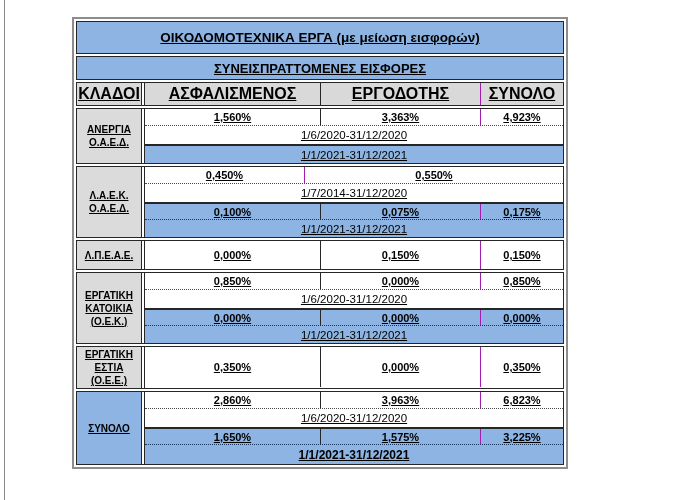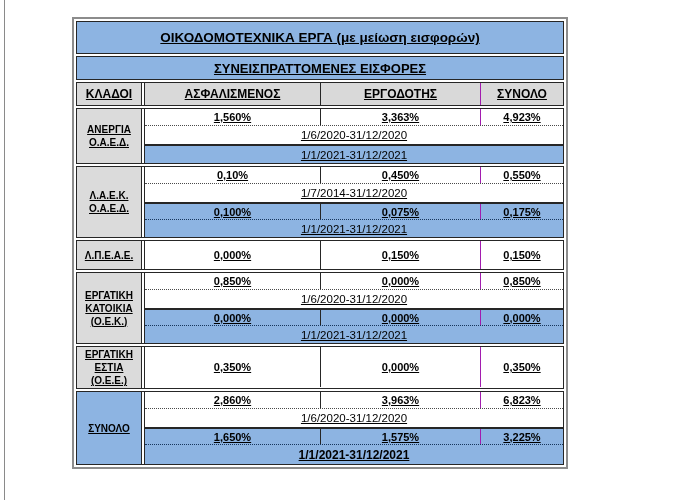--- a/index.html
+++ b/index.html
@@ -11,21 +11,21 @@
   .tbl{
     position:absolute;left:72px;top:17px;width:496px;box-sizing:border-box;
     border:2px solid #8c8c8c;padding:2px;background:#ffffff;text-decoration:underline;
   }
   .blk{border:1px solid #262626;box-sizing:border-box;}
   .blk + .blk{margin-top:2px;}
   .t1,.t2{background:#8DB4E2;display:flex;align-items:center;justify-content:center;font-weight:bold;}
   .t1{height:33px;font-size:13.5px;}
   .t2{height:24px;font-size:13px;}
   .hd{display:flex;background:#D9D9D9;height:24px;}
-  .hc{display:flex;align-items:center;justify-content:center;font-weight:bold;font-size:12px;box-sizing:border-box;}
+  .hc{display:flex;align-items:center;justify-content:center;font-weight:bold;font-size:16px;box-sizing:border-box;}
   .lcol{width:64px;}
   .gap{width:4px;background:#ffffff;border-left:1px solid #262626;border-right:1px solid #262626;box-sizing:border-box;flex:0 0 auto;}
   .sec{display:flex;background:#ffffff;}
   .lbl{
     width:64px;flex:0 0 auto;background:#DBDBDB;display:flex;align-items:center;justify-content:center;
     text-align:center;font-weight:bold;font-size:10px;line-height:1.3;padding:1px;box-sizing:border-box;
   }
   .lbl.blue{background:#8DB4E2;}
   .data{flex:1;display:flex;flex-direction:column;min-width:0;}
   .period{display:flex;flex-direction:column;}
@@ -80,21 +80,20 @@
       </div>
     </div>
   </div>
 
   <div class="blk sec">
     <div class="lbl">Λ.Α.Ε.Κ. Ο.Α.Ε.Δ.</div>
     <div class="gap"></div>
     <div class="data">
       <div class="period pw">
         <div class="vrow">
-          <div class="vc c1">0,10%</div>
           <div class="vc c2">0,450%</div>
           <div class="vc c3">0,550%</div>
         </div>
         <div class="drow">1/7/2014-31/12/2020</div>
       </div>
       <div class="period pb">
         <div class="vrow">
           <div class="vc c1">0,100%</div>
           <div class="vc c2">0,075%</div>
           <div class="vc c3">0,175%</div>

